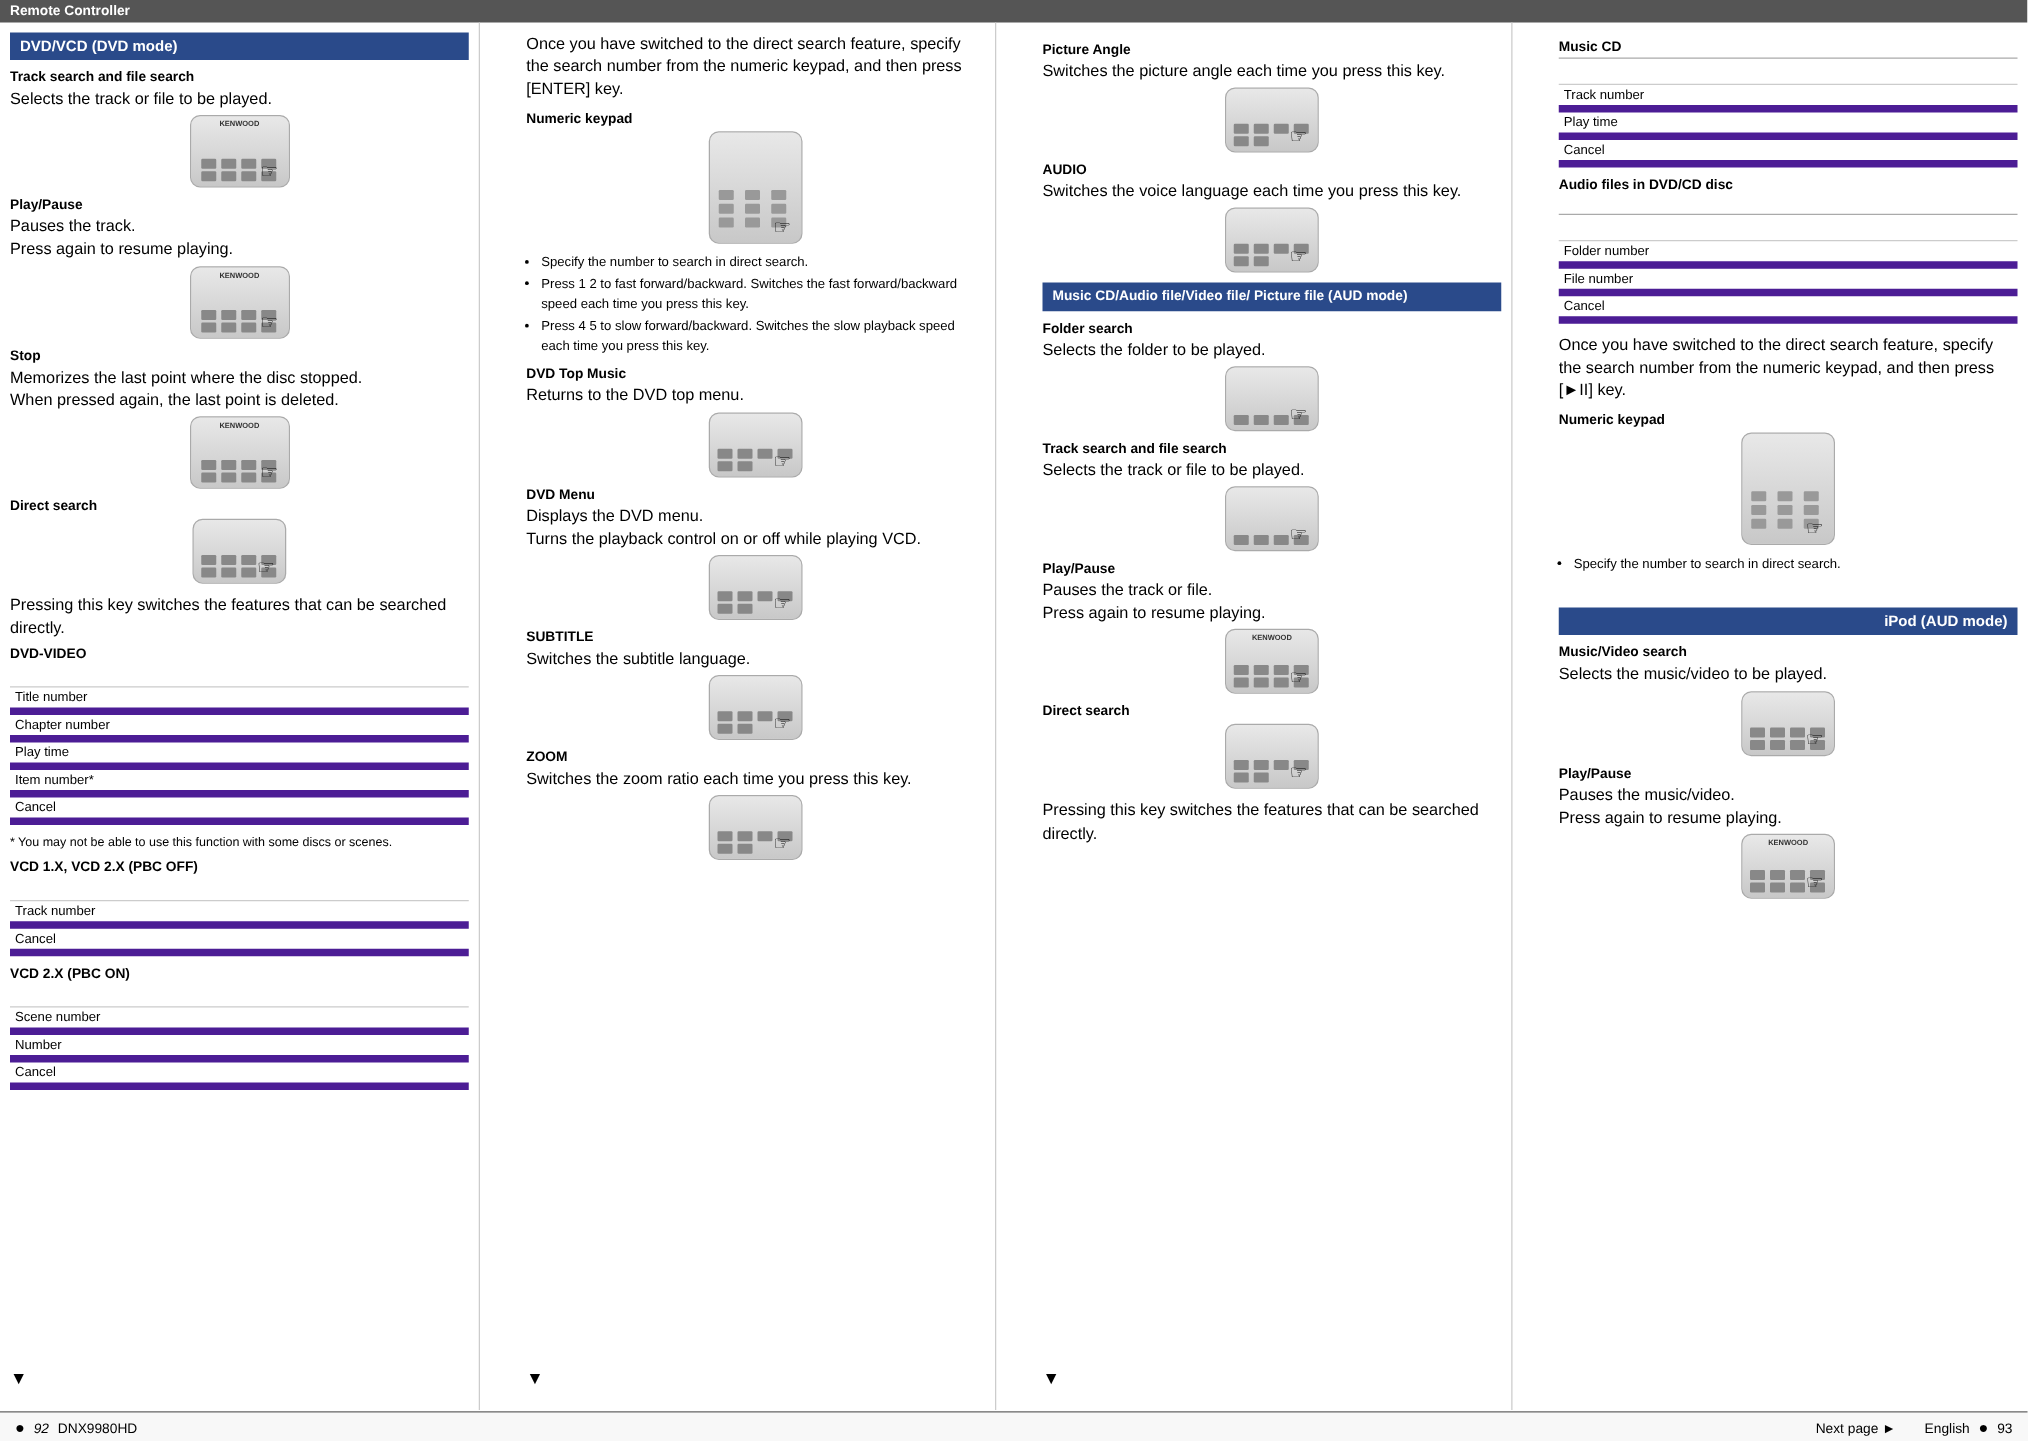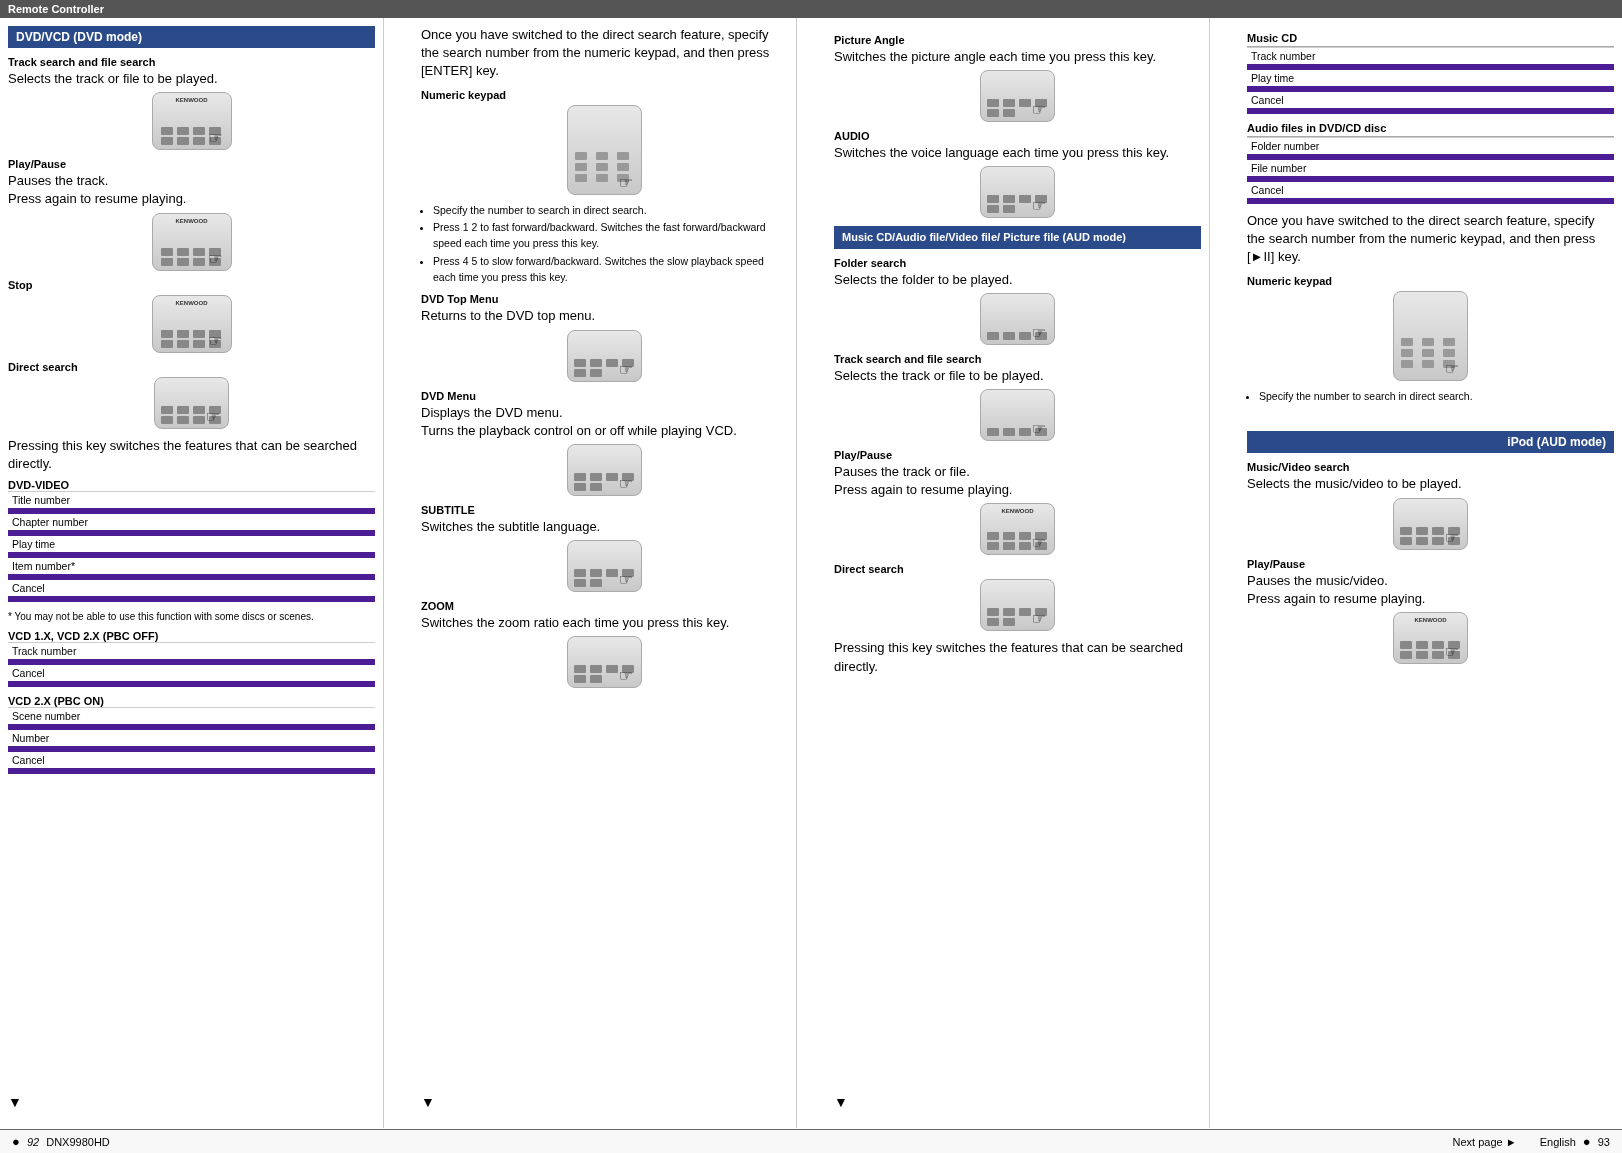--- a/index.html
+++ b/index.html
@@ -68,21 +68,21 @@
     }
 
     .table-list tr:first-child td {
       border-top: 1px solid #ccc;
     }
 
     .subsection-label {
       font-weight: bold;
       font-size: 11px;
       margin-top: 6px;
-      margin-bottom: 0;
+      margin-bottom: 20px;
     }
 
     .bullet-list {
       padding-left: 12px;
       margin-bottom: 6px;
     }
 
     .bullet-list li {
       font-size: 10.5px;
       line-height: 1.5;
@@ -219,20 +219,24 @@
         <div class="btn-sq"></div>
         <div class="btn-sq"></div>
         <div class="btn-sq"></div>
         <div class="btn-sq"></div>
         <div class="btn-sq"></div>
       </div>
       <div class="hand-icon">☞</div>
     </div>
 
     <div class="subsection-title">Stop</div>
+    <div class="body-text">
+      <span>Memorizes the last point where the disc stopped.</span><br>
+      <span>When pressed again, the last point is deleted.</span>
+    </div>
 
     <div class="remote-box remote-kenwood">
       <div class="remote-label">KENWOOD</div>
       <div class="remote-buttons">
         <div class="btn-sq"></div>
         <div class="btn-sq"></div>
         <div class="btn-sq"></div>
         <div class="btn-sq"></div>
         <div class="btn-sq"></div>
         <div class="btn-sq"></div>
@@ -349,21 +353,21 @@
       <div class="hand-icon">☞</div>
     </div>
 
     <ul class="bullet-list">
       <li><span>Specify the number to search in direct search.</span></li>
       <li><span>Press 1 2 to fast forward/backward. Switches the fast forward/backward speed each time you press this key.</span></li>
       <li><span>Press 4 5 to slow forward/backward. Switches the slow playback speed each time you press this key.</span></li>
     </ul>
 
     <div class="subsection-title">
-      <span>DVD Top Menu</span>
+      <span>DVD Top Music</span>
     </div>
     <div class="body-text">
       <span>Returns to the DVD top menu.</span>
     </div>
 
     <div class="remote-box remote-plain">
       <div class="remote-buttons" style="margin-top:6px;">
         <div class="btn-sq"></div>
         <div class="btn-sq"></div>
         <div class="btn-sq"></div>
@@ -570,21 +574,21 @@
           </tr>
       <tr>
             <td>Play time</td>
           </tr>
       <tr>
             <td>Cancel</td>
           </tr>
     </tbody>
       </table>
 
-    <div class="subsection-label" style="font-weight:bold; margin-top:8px; border-bottom:1px solid #aaa; padding-bottom:2px;">
+    <div class="subsection-label" style="font-weight:bold; margin-top:8px; border-bottom:1px solid #aaa; padding-bottom:17px;">
       <span>Audio files in DVD/CD disc</span>
     </div>
     <table class="table-list">
       <tbody>
           <tr>
             <td>Folder number</td>
           </tr>
       <tr>
             <td>File number</td>
           </tr>

